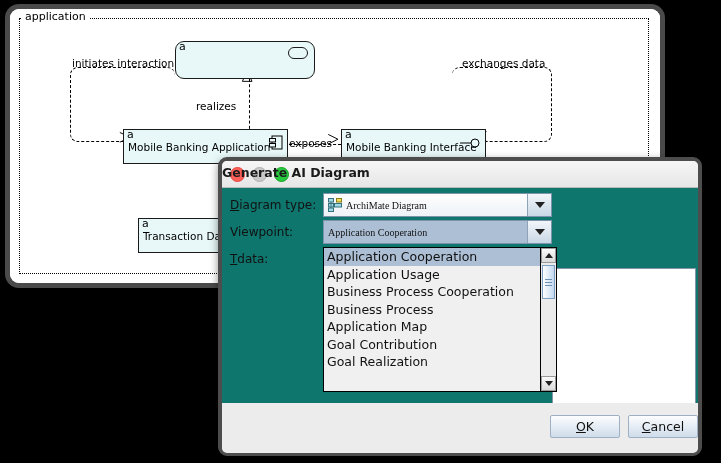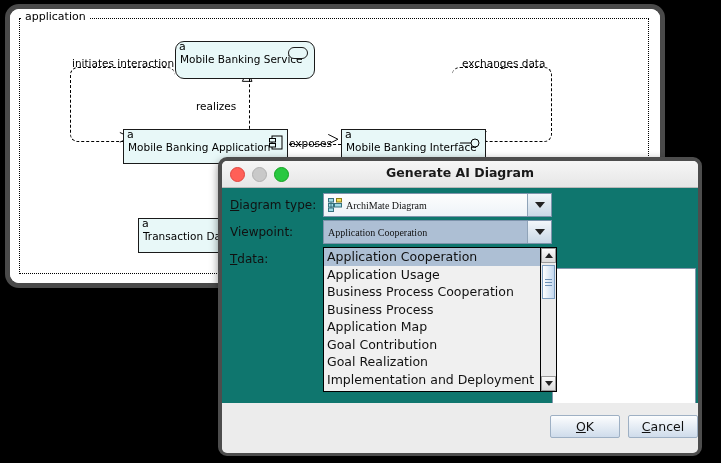--- a/index.html
+++ b/index.html
@@ -60,21 +60,21 @@
     position:relative;height:26px;
     background:linear-gradient(#f6f6f6,#e6e6e6);
     border-bottom:1px solid #b9b9b9;border-radius:5px 5px 0 0;
   }
   .tlights{position:absolute;left:8px;top:6px;display:flex;gap:7px;}
   .tl{width:13px;height:13px;border-radius:50%;}
   .tl.red{background:#ff5f57;border:1px solid #e0443e;}
   .tl.yellow{background:#c9c9c9;border:1px solid #b0b0b0;}
   .tl.green{background:#28c840;border:1px solid #13a321;}
   .dlg-title{
-    position:absolute;left:0;right:0;top:4px;text-align:center;
+    position:absolute;left:0;right:0;top:4px;text-align:left;
     font-size:12.5px;font-weight:bold;color:#1a1a1a;
   }
 
   .dlg-body{position:relative;height:215px;background:#0f766e;}
   .form-label{position:absolute;font-size:12px;color:#111;}
   .mn{text-decoration:underline;}
 
   .combo{
     position:absolute;height:24px;box-sizing:border-box;
     border:1px solid #7d93ab;display:flex;align-items:center;
@@ -158,21 +158,20 @@
 
       <svg class="ov" viewBox="0 0 660 284">
         <polygon points="239,64 234,75 244,75" fill="none" stroke="#000" stroke-width="1"></polygon>
         <polyline points="107,128 118,133 107,138" fill="none" stroke="#000" stroke-width="1"></polyline>
         <polyline points="323,130 333,135 323,140" fill="none" stroke="#000" stroke-width="1"></polyline>
         <polyline points="487,127 476,132 487,137" fill="none" stroke="#000" stroke-width="1"></polyline>
       </svg>
 
       <div class="am am-service" style="left:165px;top:32px;width:140px;height:38px;">
         <span class="stereo">a</span>
-        <span class="nm">Mobile Banking Service</span>
         <span class="badge-round"></span>
       </div>
 
       <div class="am" style="left:113px;top:120px;width:165px;height:35px;">
         <span class="stereo">a</span>
         <span class="nm">Mobile Banking Application</span>
         <svg class="badge-comp" viewBox="0 0 14 15">
           <rect x="3" y="1" width="10" height="13" fill="#e8f8f8" stroke="#000" stroke-width="1"></rect>
           <rect x="0.5" y="3.5" width="6" height="3.5" fill="#e8f8f8" stroke="#000" stroke-width="1"></rect>
           <rect x="0.5" y="8.5" width="6" height="3.5" fill="#e8f8f8" stroke="#000" stroke-width="1"></rect>
@@ -247,21 +246,20 @@
 
       <div class="poplist" style="left:101px;top:59px;width:234px;height:145px;">
         <div class="items">
           <div class="pitem sel">Application Cooperation</div>
           <div class="pitem">Application Usage</div>
           <div class="pitem">Business Process Cooperation</div>
           <div class="pitem">Business Process</div>
           <div class="pitem">Application Map</div>
           <div class="pitem">Goal Contribution</div>
           <div class="pitem">Goal Realization</div>
-          <div class="pitem">Implementation and Deployment</div>
         </div>
         <div class="sbar">
           <div class="sbtn up">
               <i class="tri-up"></i>
             </div>
           <div class="thumb">
             <i class="grip"></i>
               <i class="grip"></i>
               <i class="grip"></i>
           </div>

